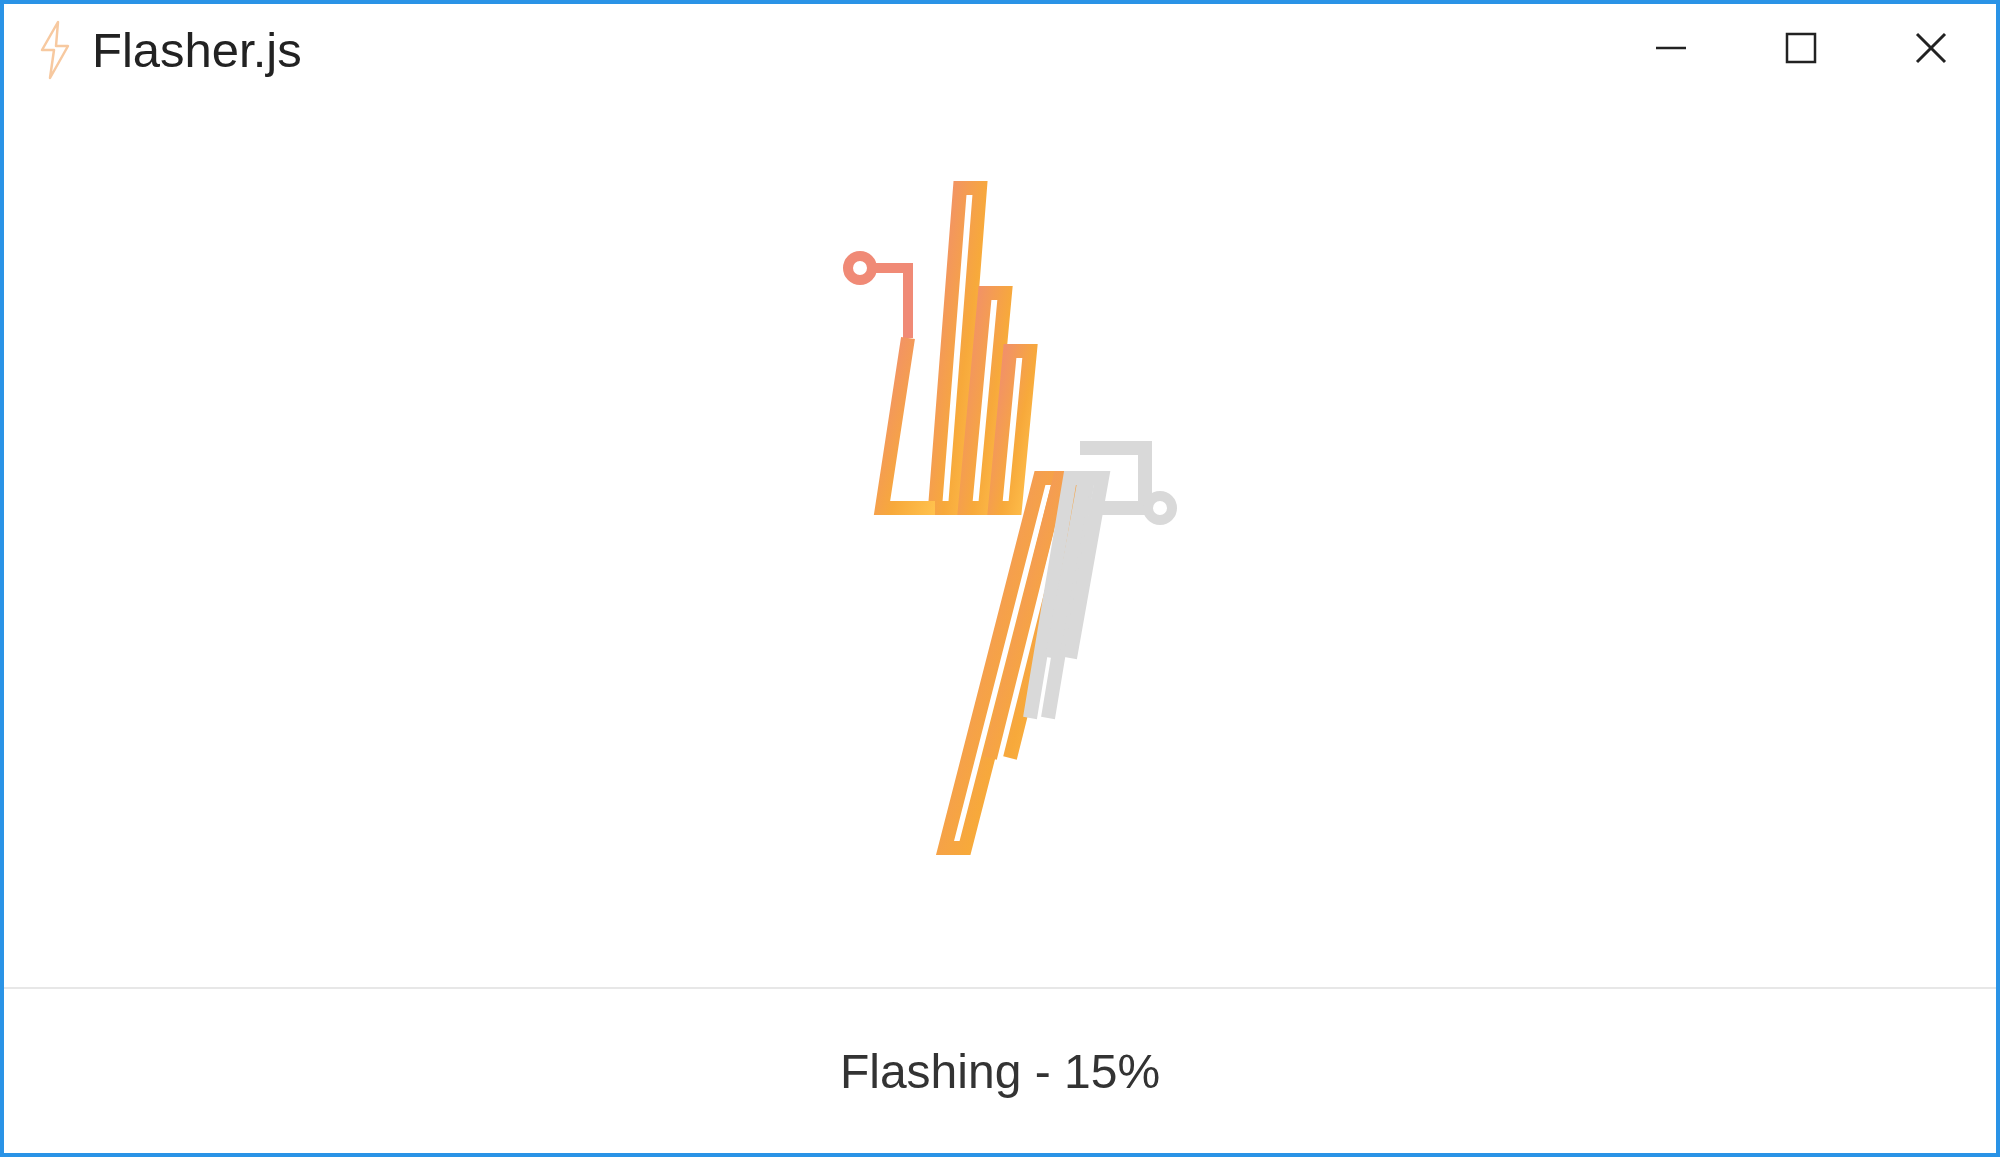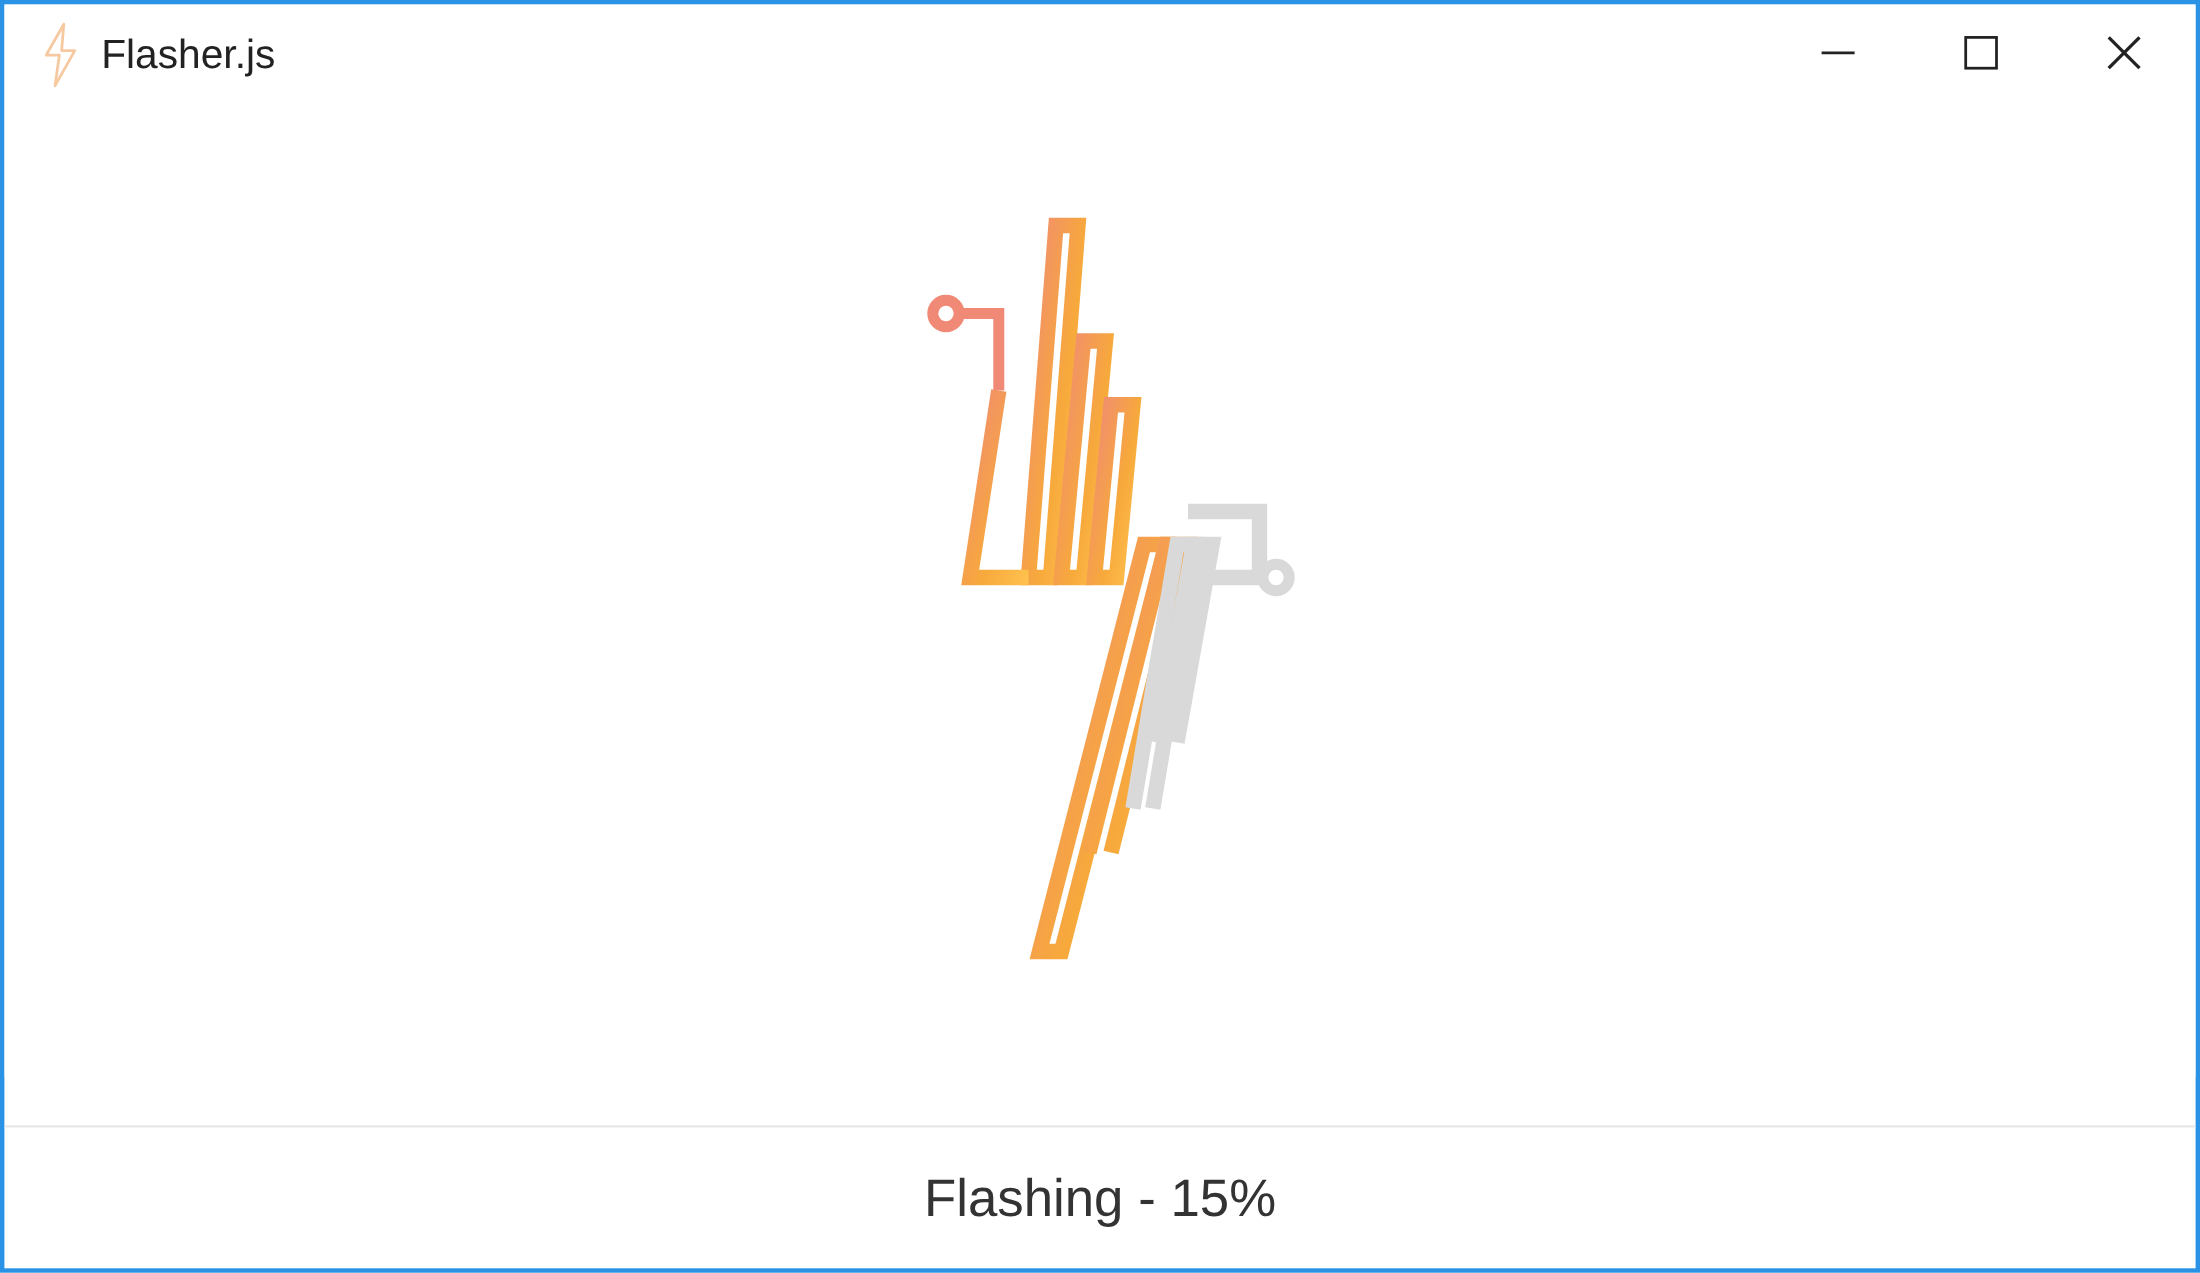--- a/index.html
+++ b/index.html
@@ -28,21 +28,21 @@
       display: flex;
       align-items: center;
       gap: 14px;
       padding-left: 28px;
     }
     .titlebar-left .app-icon {
       width: 46px;
       height: 60px;
     }
     .app-title {
-      font-size: 37px;
+      font-size: 49px;
       font-weight: 400;
       color: #222;
     }
     .titlebar-right {
       margin-left: auto;
       display: flex;
       height: 100%;
     }
     .win-btn {
       width: 130px;
@@ -70,21 +70,21 @@
       background: #fff;
     }
     .main svg {
       width: 500px;
       height: 700px;
     }
 
     
     .footer {
       border-top: 2px solid #e7e7e7;
-      height: 130px;
+      height: 166px;
       display: flex;
       align-items: center;
       justify-content: center;
       margin-top: 44px;
     }
     .status-text {
       font-size: 48px;
       color: #333;
       font-weight: 400;
     }

